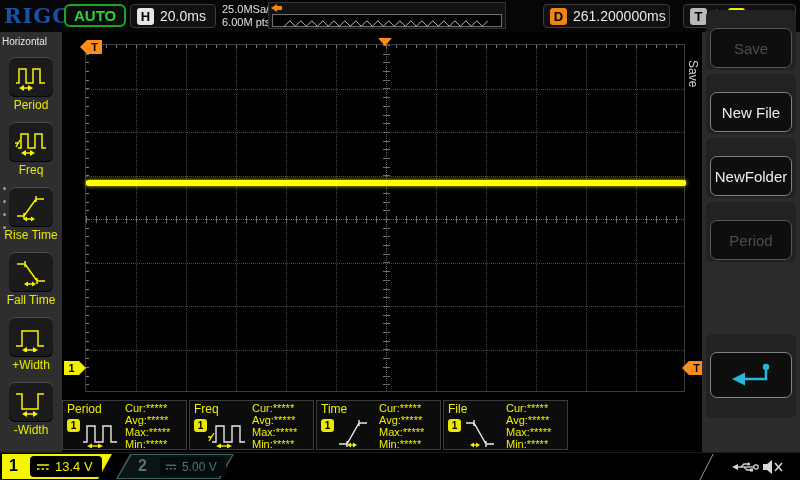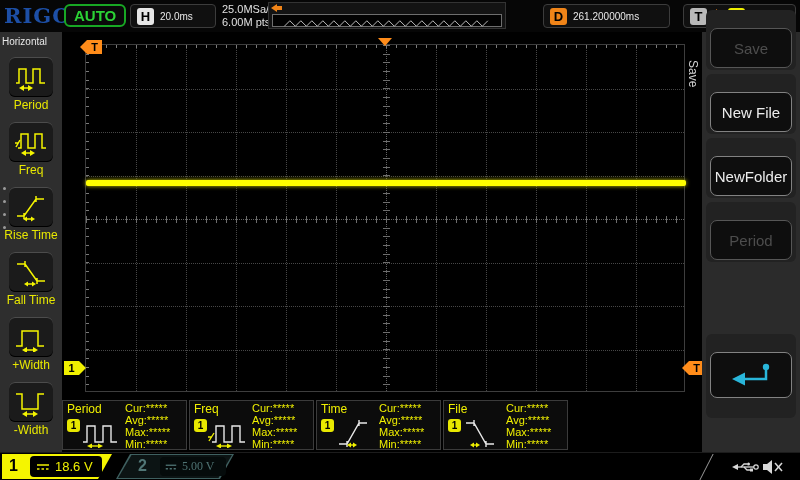--- a/index.html
+++ b/index.html
@@ -13,21 +13,21 @@
   #auto-badge { position:absolute; left:64px; top:4px; padding:1px 8px; background:#0a0a0a;
     border:2px solid #18a824; border-radius:6px; color:#2bd335; font-weight:700; font-size:15px; }
   .tbox { position:absolute; top:4px; height:24px; background:#101010; border:1px solid #3c3c3c;
     border-radius:4px; display:flex; align-items:center; gap:6px; padding:0 6px; color:#e8e8e8; }
   .badge { display:inline-flex; align-items:center; justify-content:center; min-width:17px;
     height:17px; border-radius:3px; font-weight:700; font-size:13px; color:#000; }
   .badge.white { background:#e6e6e6; }
   .badge.orange { background:#f08418; }
   .badge.gray { background:#b9b9b9; }
   .badge.yellow { background:#f0f000; }
-  .tval { font-size:10px; }
+  .tval { font-size:14px; }
   #samples { position:absolute; left:222px; top:3px; color:#e0e0e0; font-size:11px; line-height:13px; }
   #preview { position:absolute; left:268px; top:2px; width:238px; height:27px;
     background:#131313; border:1px solid #333; }
   #wavebox { position:absolute; left:3px; top:11px; width:230px; height:13px;
     background:#020202; border:1px solid #6e6e6e; }
   #mem-marker { position:absolute; left:2px; top:1px; display:flex; align-items:center; }
   #mem-marker .tri { width:0; height:0; border-top:4px solid transparent;
     border-bottom:4px solid transparent; border-right:6px solid #f08418; }
   #mem-marker .tail { width:5px; height:4px; background:#f08418; }
 
@@ -108,21 +108,21 @@
   #ch1-box { position:absolute; left:28px; top:2px; width:72px; height:21px; background:#000;
     border-radius:4px; display:flex; align-items:center; gap:4px; padding:0 5px; }
   #ch1-box .val { color:#f0f000; font-size:13px; }
   #ch2 { position:absolute; left:116px; top:1px; width:120px; height:25px; }
   #ch2-outer { position:absolute; inset:0; background:#3f6060;
     clip-path:polygon(14px 0, 118px 0, 104px 25px, 0 25px); }
   #ch2-inner { position:absolute; inset:0; background:#0c1414;
     clip-path:polygon(15.5px 1px, 116px 1px, 102.5px 24px, 2px 24px); }
   #ch2-num { position:absolute; left:22px; top:3px; color:#517676; font-weight:700; font-size:16px; }
   #ch2-box { position:absolute; left:44px; top:3px; width:66px; height:19px; background:#050b0b;
-    border-radius:4px; display:flex; align-items:center; gap:4px; padding:0 4px;font-family:Liberation Serif, serif; }
+    border-radius:4px; display:flex; align-items:center; gap:4px; padding:0 4px; }
   #ch2-box .val { color:#4e7272; font-size:12px; }
   #bb-divider { position:absolute; left:706px; top:1px; height:26px; border-left:1px solid #999;
     transform:skewX(-27deg); }
   .cicon { stroke-width:1.5; fill:none; }
 </style>
 </head>
 <body>
 
 <div id="topbar">
   <div id="logo">RIGOL</div>
@@ -386,21 +386,21 @@
 
 <div id="bottombar">
   <div id="ch1">
     <div id="ch1-shape"></div>
     <div id="ch1-num">1</div>
     <div id="ch1-box">
       <svg class="cicon" width="16" height="10" viewBox="0 0 16 10">
         <line x1="2" y1="3" x2="14" y2="3" stroke="#f0f000"></line>
         <line x1="2" y1="7" x2="14" y2="7" stroke="#f0f000" stroke-dasharray="2.5,2"></line>
       </svg>
-      <span class="val">18.6 V</span>
+      <span class="val">13.4 V</span>
     </div>
   </div>
 
   <div id="ch2">
     <div id="ch2-outer"></div>
     <div id="ch2-inner"></div>
     <div id="ch2-num">2</div>
     <div id="ch2-box">
       <svg class="cicon" width="14" height="10" viewBox="0 0 16 10">
         <line x1="2" y1="3" x2="14" y2="3" stroke="#4e7272"></line>

